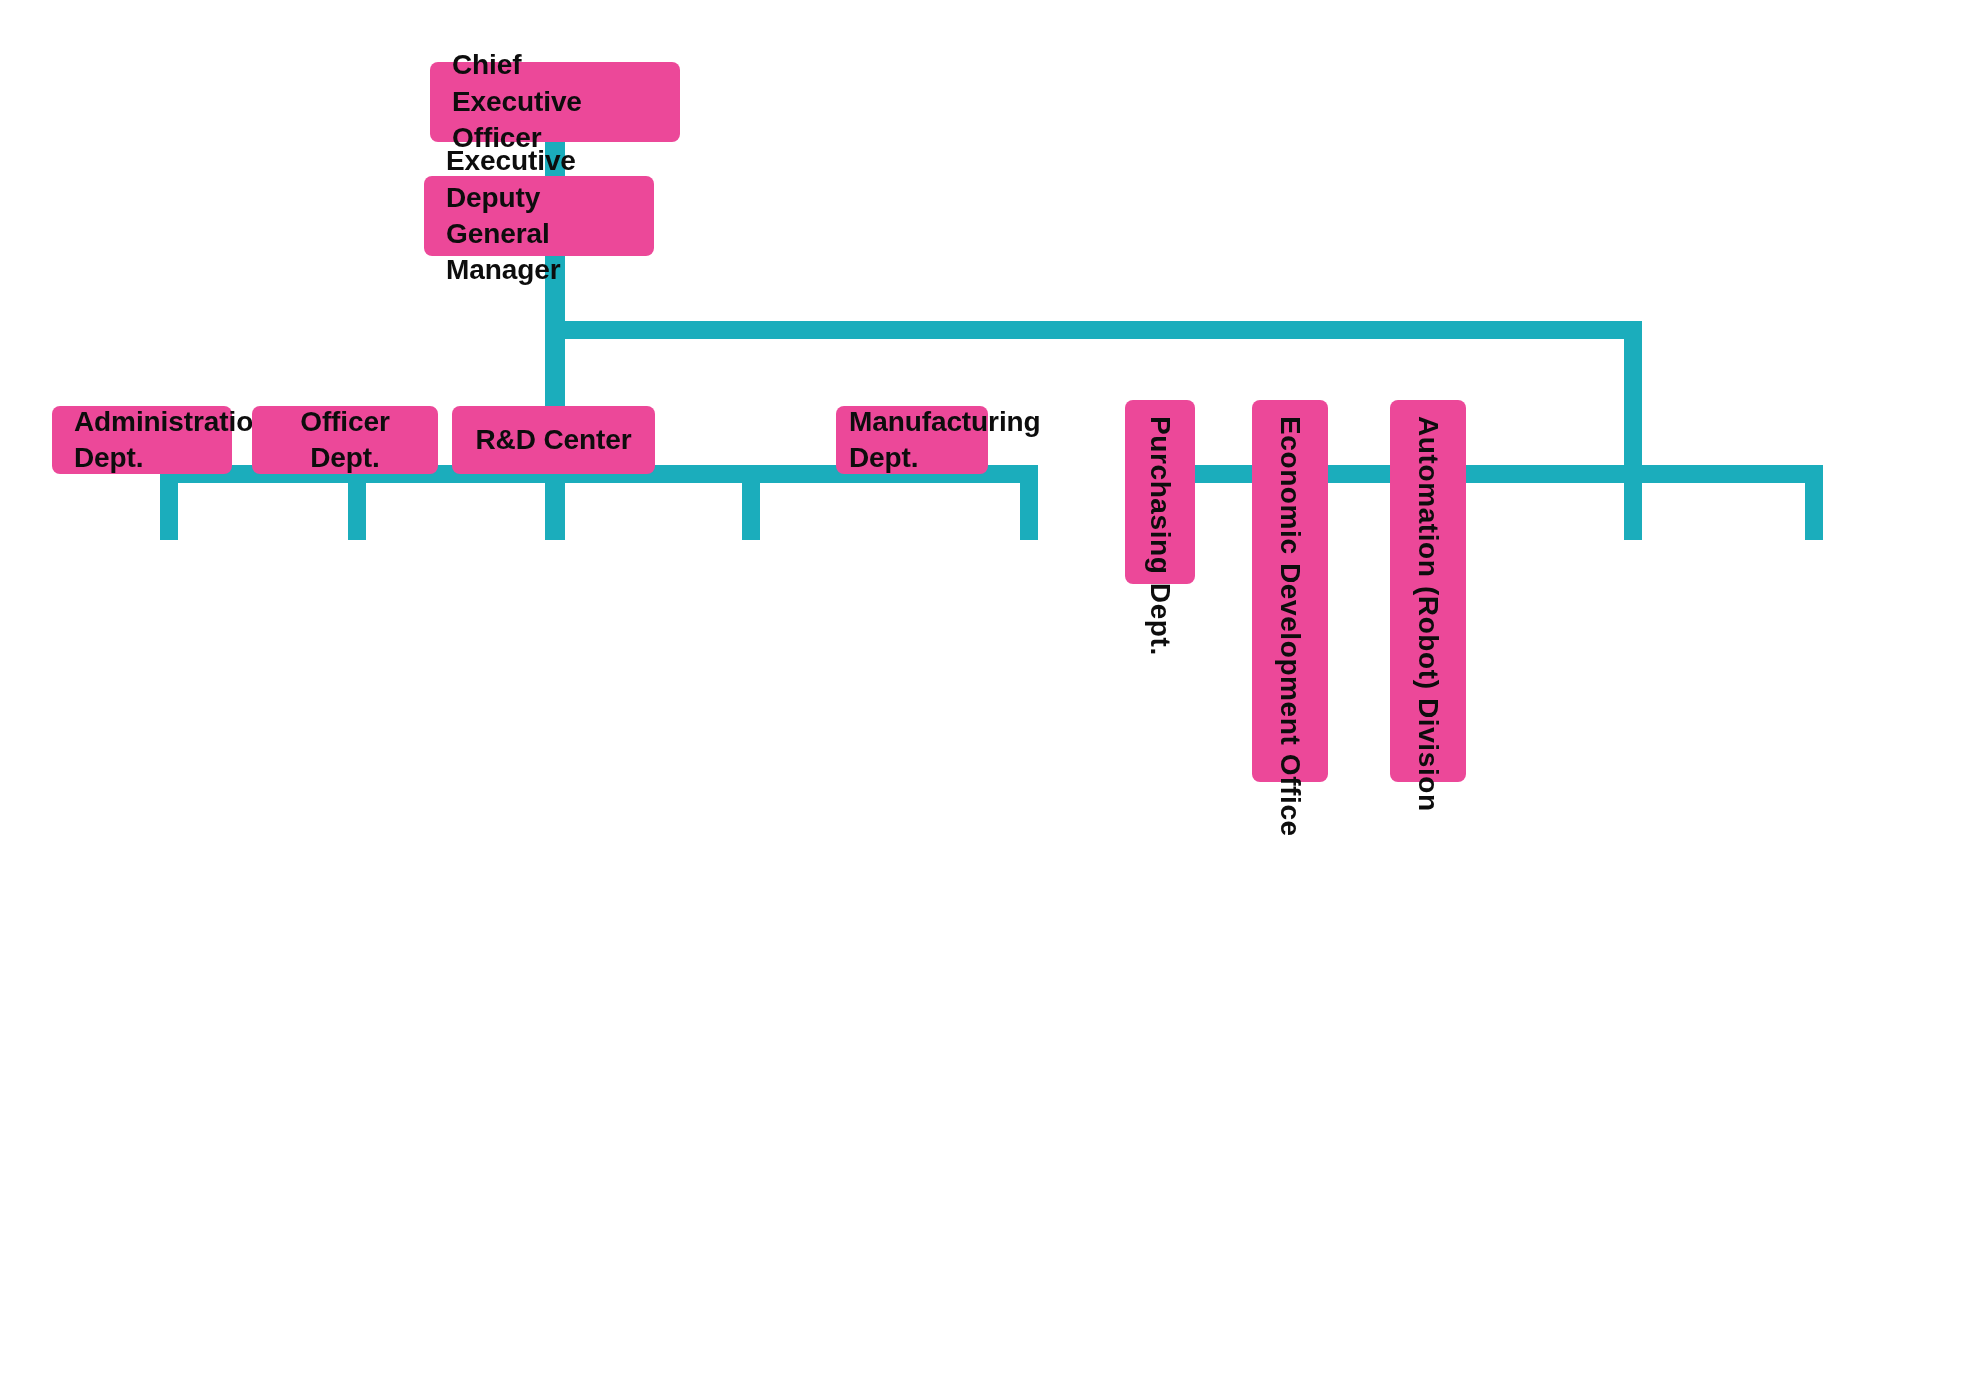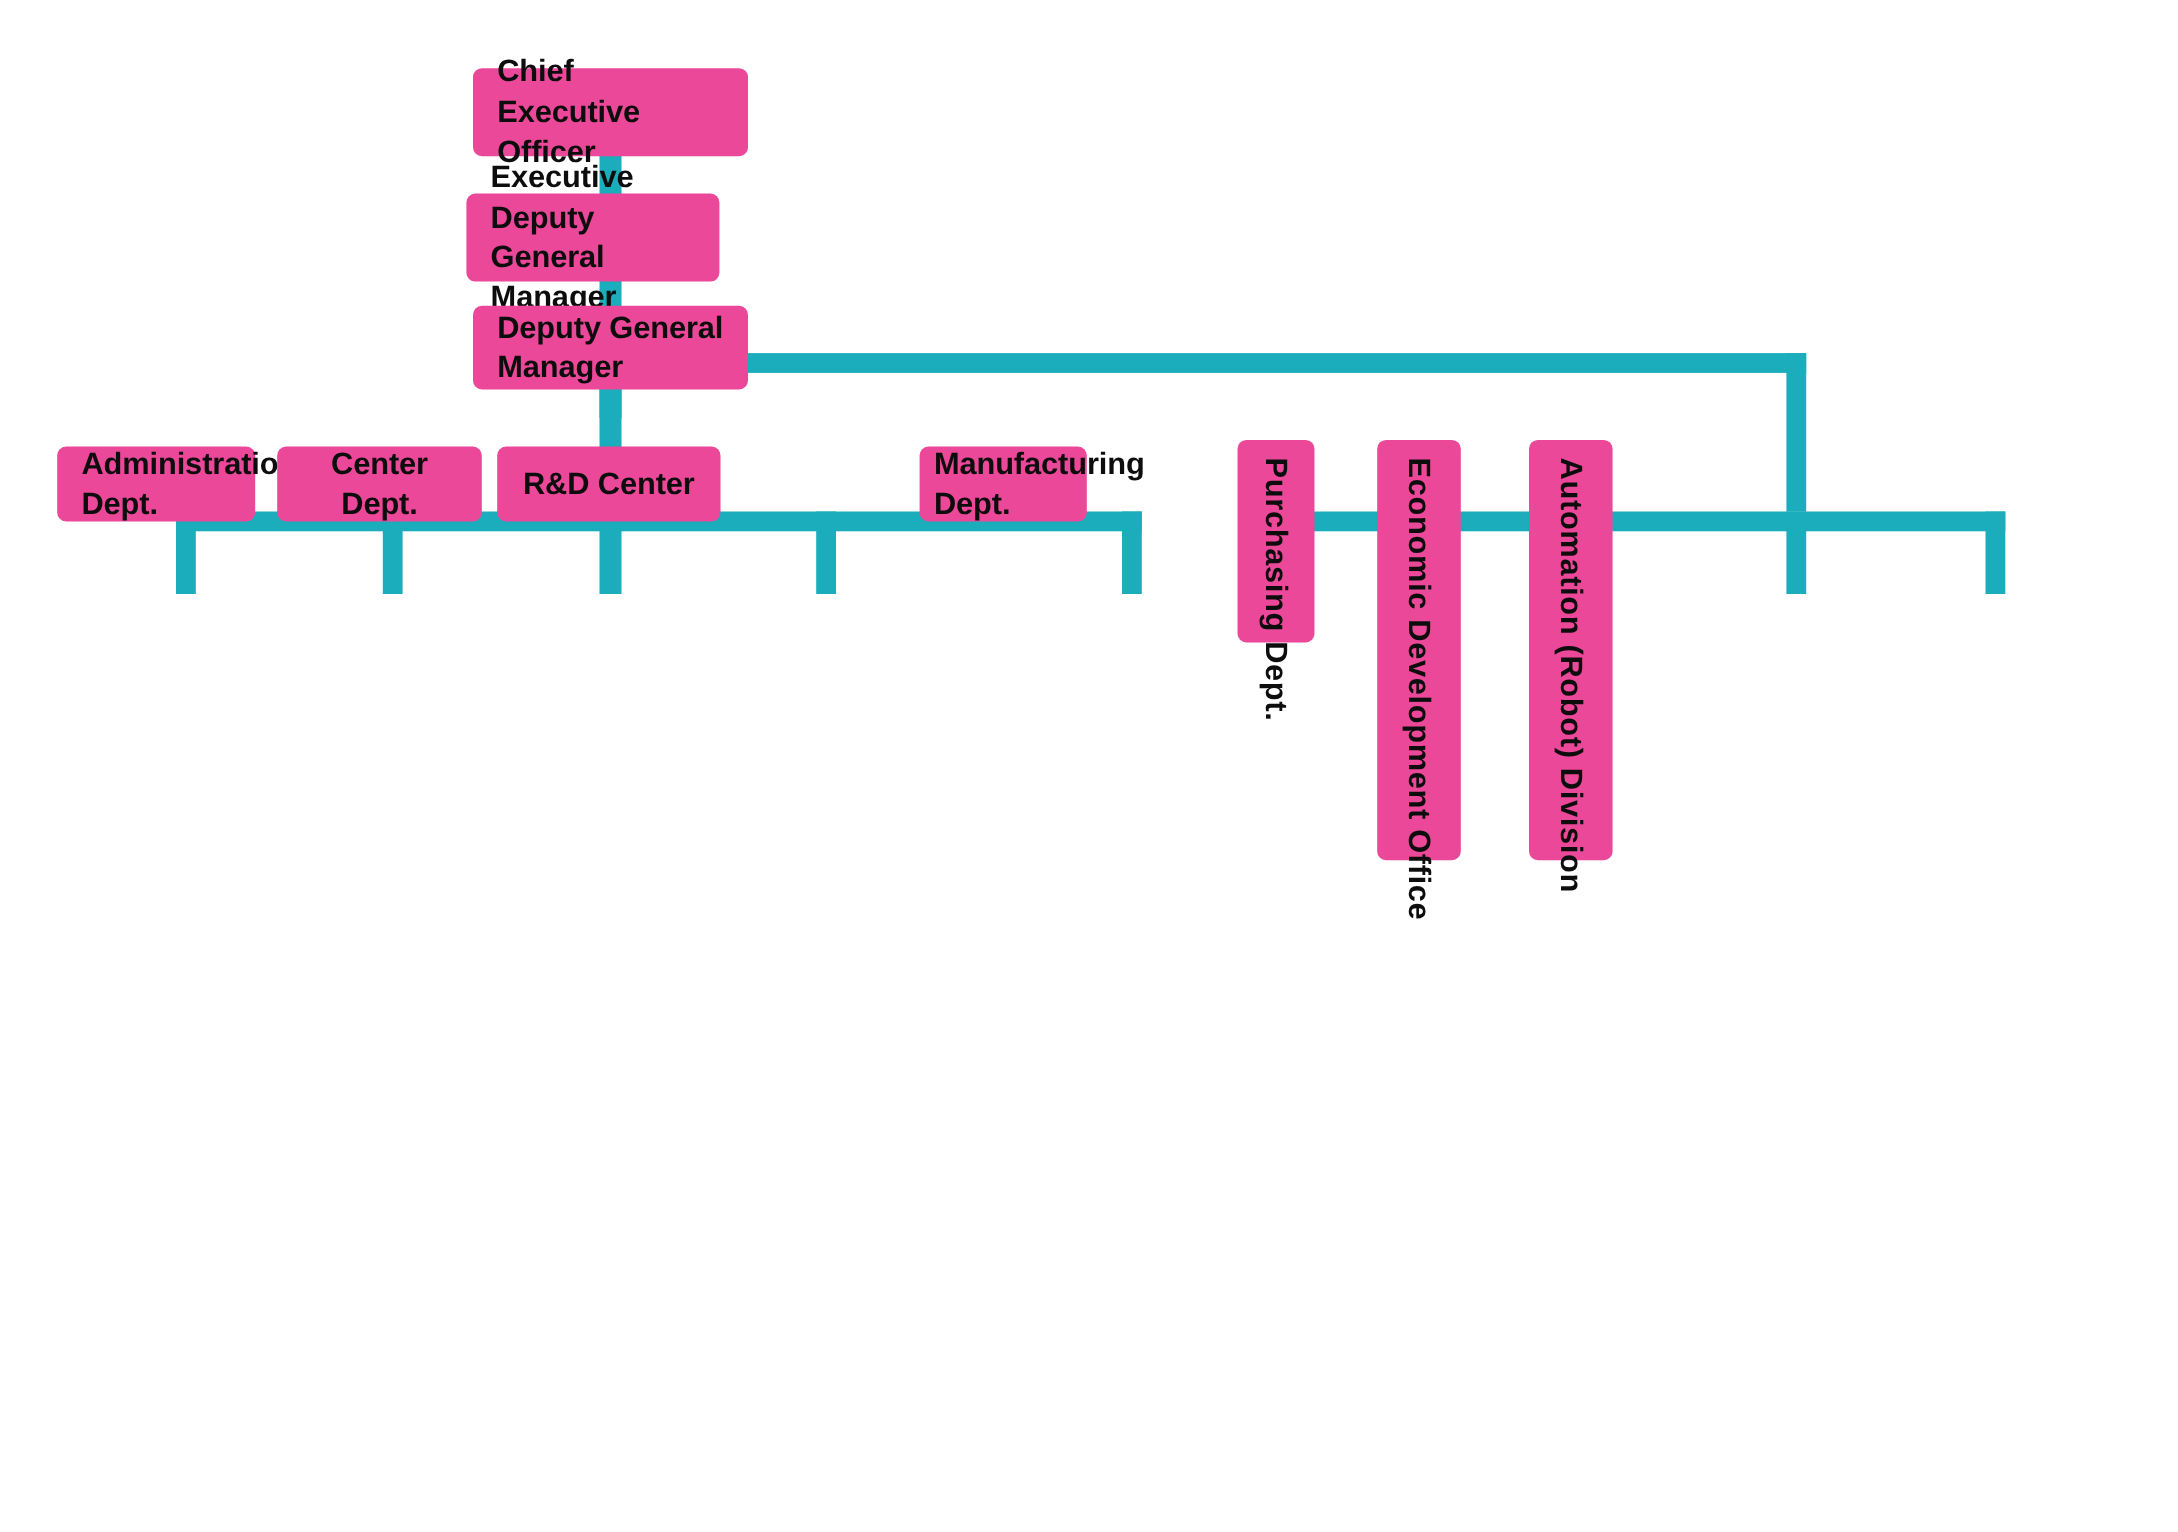--- a/index.html
+++ b/index.html
@@ -104,30 +104,27 @@
   <div class="conn" style="left:1020px; top:465px; width:18px; height:75px;"></div>
 
   <div class="node horiz" style="left:430px; top:62px; width:250px; height:80px;">
     <span class="label">Chief Executive Officer</span>
   </div>
 
   <div class="node horiz" style="left:424px; top:176px; width:230px; height:80px;">
     <span class="label">Executive Deputy General Manager</span>
   </div>
 
-  <div class="node horiz" style="left:430px; top:278px; width:250px; height:76px;">
-    <span class="label">Deputy General Manager</span>
-  </div>
 
   <div class="node horiz" style="left:52px; top:406px; width:180px; height:68px;">
     <span class="label">Administration Dept.</span>
   </div>
 
   <div class="node horiz centered" style="left:252px; top:406px; width:186px; height:68px;">
-    <span class="label">Center Dept.</span>
+    <span class="label">Officer Dept.</span>
   </div>
 
   <div class="node horiz centered" style="left:452px; top:406px; width:203px; height:68px;">
     <span class="label">R&amp;D Center</span>
   </div>
 
 
   <div class="node horiz" style="left:836px; top:406px; width:152px; height:68px;padding-left:13px;">
     <span class="label">Manufacturing Dept.</span>
   </div>

